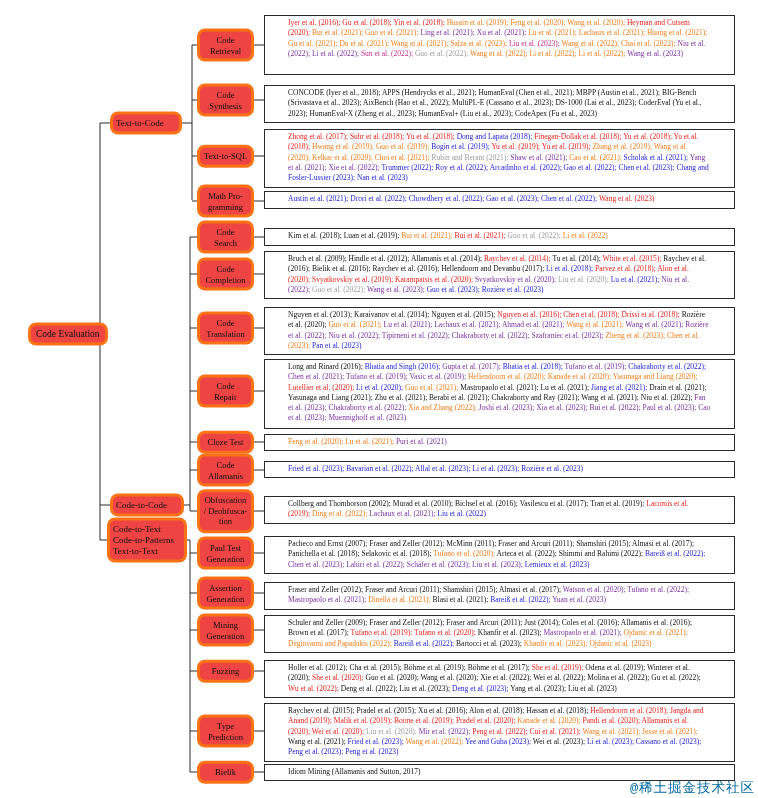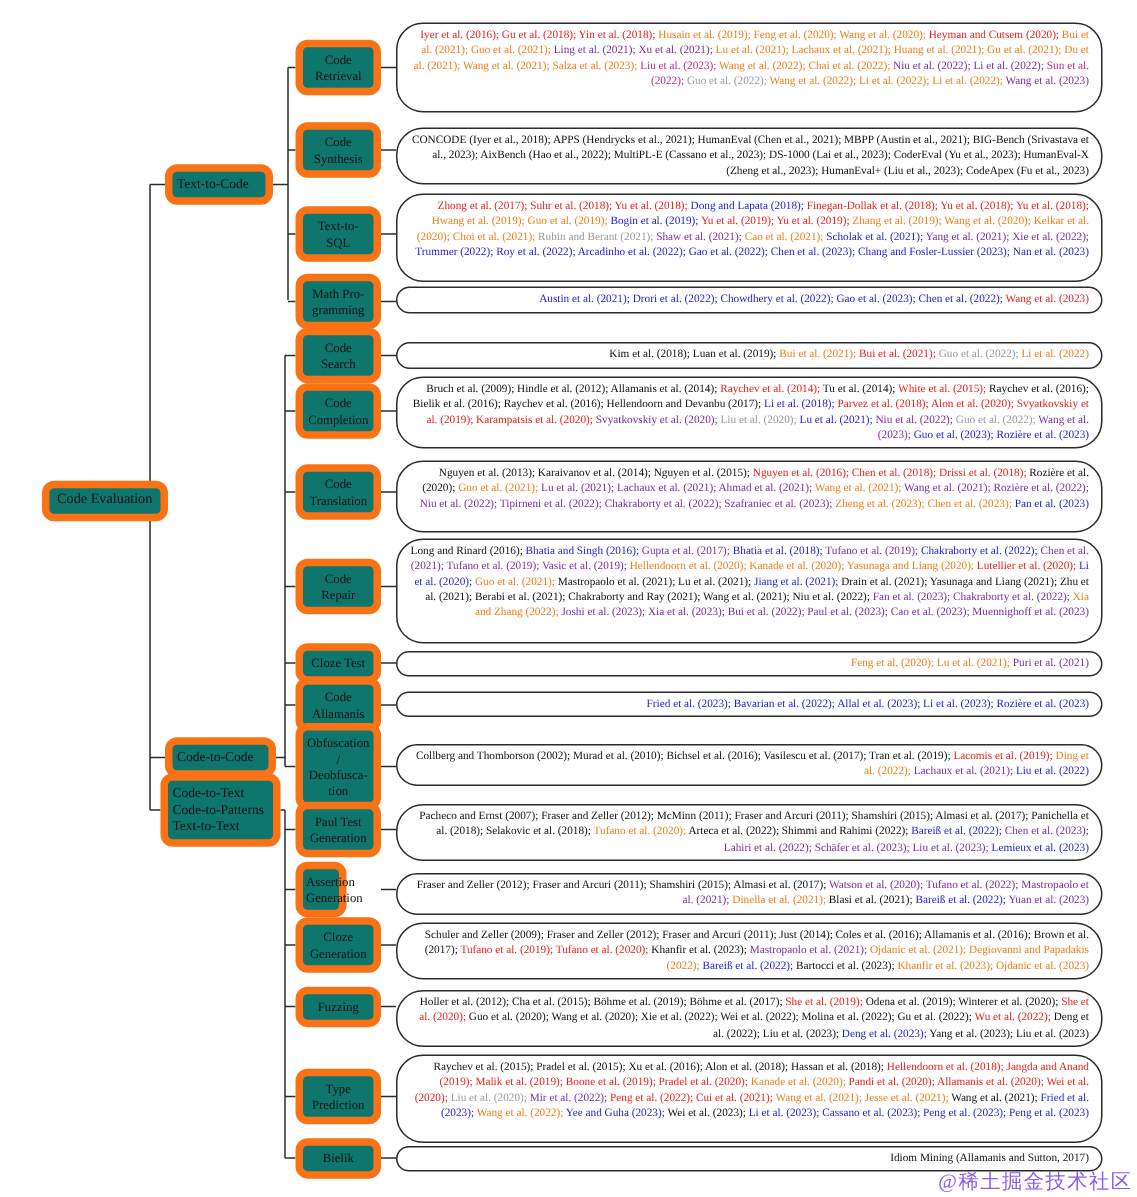--- a/index.html
+++ b/index.html
@@ -1,29 +1,29 @@
 <!DOCTYPE html>
 <html><head>
 <meta charset="utf-8">
 <style>
   html,body{margin:0;padding:0;background:#ffffff;}
   #stage{position:relative;width:758px;height:798px;background:#ffffff;overflow:hidden;
          font-family:"Liberation Serif","DejaVu Serif",serif;}
   #edges{position:absolute;left:0;top:0;width:758px;height:798px;}
-  .node{position:absolute;box-sizing:border-box;border:5px solid #f97316;border-radius:8px;
-        background:#0f766e;transform:translateY(-50%);text-align:center;color:#111;}
+  .node{position:absolute;box-sizing:border-box;border:3px solid #f97316;border-radius:8px;
+        background:#ef4444;transform:translateY(-50%);text-align:center;color:#111;}
   .root{font-size:9.5px;line-height:11px;padding:3px 5px;white-space:nowrap;}
   .branch{font-size:9px;line-height:11px;padding:3px 3px;white-space:nowrap;text-align:left;}
   .task{font-size:8.5px;line-height:10.5px;padding:3px 2px;}
-  .cite{position:absolute;box-sizing:border-box;border:1px solid #2b2b2b;border-radius:18px;
-        background:#fff;font-size:7.5px;line-height:10.3px;padding:2px 8px;overflow:hidden;
-        text-align:right;color:#111;}
+  .cite{position:absolute;box-sizing:border-box;border:1px solid #2b2b2b;border-radius:0;
+        background:#fff;font-size:7.5px;line-height:10.3px;padding:2px 23px;overflow:hidden;
+        text-align:left;color:#111;}
   .cite span{white-space:normal;}
-  #watermark{position:absolute;right:3px;bottom:1px;font-size:13.5px;color:#8b5cf6;
-             font-family:Liberation Serif, serif;letter-spacing:1px;text-align:right;}
+  #watermark{position:absolute;right:3px;bottom:1px;font-size:13.5px;color:#0369a1;
+             font-family:Liberation Mono, monospace;letter-spacing:1px;text-align:right;}
   line{stroke:#2b2b2b;stroke-width:1;}
 </style>
 </head>
 <body>
 
 <div id="stage">
   <svg id="edges" viewBox="0 0 758 798">
       <line x1="96" y1="334" x2="100" y2="334"></line>
       <line x1="100" y1="123" x2="100" y2="540"></line>
       <line x1="100" y1="123" x2="110" y2="123"></line>
@@ -137,27 +137,27 @@
       <div class="node branch" style="left: 107px; top: 540px; width: 80px;">
         <div>Code-to-Text</div>
         <div>Code-to-Patterns</div>
         <div>Text-to-Text</div>
       </div>
       <div class="node task" style="left: 197px; top: 553px; width: 57px;">
         <div>Paul Test</div>
         <div>Generation</div>
       </div>
       <div class="cite" style="left: 264px; top: 536px; width: 471px; height: 38px;"><span style="color: rgb(17, 17, 17);">Pacheco and Ernst (2007); </span><span style="color: rgb(17, 17, 17);">Fraser and Zeller (2012); </span><span style="color: rgb(17, 17, 17);">McMinn (2011); </span><span style="color: rgb(17, 17, 17);">Fraser and Arcuri (2011); </span><span style="color: rgb(17, 17, 17);">Shamshiri (2015); </span><span style="color: rgb(17, 17, 17);">Almasi et al. (2017); </span><span style="color: rgb(17, 17, 17);">Panichella et al. (2018); </span><span style="color: rgb(17, 17, 17);">Selakovic et al. (2018); </span><span style="color: rgb(239, 125, 26);">Tufano et al. (2020); </span><span style="color: rgb(17, 17, 17);">Arteca et al. (2022); </span><span style="color: rgb(17, 17, 17);">Shimmi and Rahimi (2022); </span><span style="color: rgb(29, 29, 212);">Bareiß et al. (2022); </span><span style="color: rgb(122, 47, 160);">Chen et al. (2023); </span><span style="color: rgb(122, 47, 160);">Lahiri et al. (2022); </span><span style="color: rgb(122, 47, 160);">Schäfer et al. (2023); </span><span style="color: rgb(122, 47, 160);">Liu et al. (2023); </span><span style="color: rgb(29, 29, 212);">Lemieux et al. (2023)</span></div>
-      <div class="node task" style="left: 197px; top: 593px; width: 34px;">
+      <div class="node task" style="left: 197px; top: 593px; width: 57px;">
         <div>Assertion</div>
         <div>Generation</div>
       </div>
       <div class="cite" style="left: 264px; top: 582px; width: 471px; height: 28px;"><span style="color: rgb(17, 17, 17);">Fraser and Zeller (2012); </span><span style="color: rgb(17, 17, 17);">Fraser and Arcuri (2011); </span><span style="color: rgb(17, 17, 17);">Shamshiri (2015); </span><span style="color: rgb(17, 17, 17);">Almasi et al. (2017); </span><span style="color: rgb(122, 47, 160);">Watson et al. (2020); </span><span style="color: rgb(122, 47, 160);">Tufano et al. (2022); </span><span style="color: rgb(122, 47, 160);">Mastropaolo et al. (2021); </span><span style="color: rgb(239, 125, 26);">Dinella et al. (2021); </span><span style="color: rgb(17, 17, 17);">Blasi et al. (2021); </span><span style="color: rgb(29, 29, 212);">Bareiß et al. (2022); </span><span style="color: rgb(122, 47, 160);">Yuan et al. (2023)</span></div>
       <div class="node task" style="left: 197px; top: 630px; width: 57px;">
-        <div>Cloze</div>
+        <div>Mining</div>
         <div>Generation</div>
       </div>
       <div class="cite" style="left: 264px; top: 615px; width: 471px; height: 38px;"><span style="color: rgb(17, 17, 17);">Schuler and Zeller (2009); </span><span style="color: rgb(17, 17, 17);">Fraser and Zeller (2012); </span><span style="color: rgb(17, 17, 17);">Fraser and Arcuri (2011); </span><span style="color: rgb(17, 17, 17);">Just (2014); </span><span style="color: rgb(17, 17, 17);">Coles et al. (2016); </span><span style="color: rgb(17, 17, 17);">Allamanis et al. (2016); </span><span style="color: rgb(17, 17, 17);">Brown et al. (2017); </span><span style="color: rgb(232, 34, 28);">Tufano et al. (2019); </span><span style="color: rgb(232, 34, 28);">Tufano et al. (2020); </span><span style="color: rgb(17, 17, 17);">Khanfir et al. (2023); </span><span style="color: rgb(122, 47, 160);">Mastropaolo et al. (2021); </span><span style="color: rgb(239, 125, 26);">Ojdanic et al. (2021); </span><span style="color: rgb(239, 125, 26);">Degiovanni and Papadakis (2022); </span><span style="color: rgb(29, 29, 212);">Bareiß et al. (2022); </span><span style="color: rgb(17, 17, 17);">Bartocci et al. (2023); </span><span style="color: rgb(239, 125, 26);">Khanfir et al. (2023); </span><span style="color: rgb(239, 125, 26);">Ojdanic et al. (2023)</span></div>
       <div class="node task" style="left: 197px; top: 671px; width: 57px;">
         <div>Fuzzing</div>
       </div>
       <div class="cite" style="left: 264px; top: 660px; width: 471px; height: 38px;"><span style="color: rgb(17, 17, 17);">Holler et al. (2012); </span><span style="color: rgb(17, 17, 17);">Cha et al. (2015); </span><span style="color: rgb(17, 17, 17);">Böhme et al. (2019); </span><span style="color: rgb(17, 17, 17);">Böhme et al. (2017); </span><span style="color: rgb(232, 34, 28);">She et al. (2019); </span><span style="color: rgb(17, 17, 17);">Odena et al. (2019); </span><span style="color: rgb(17, 17, 17);">Winterer et al. (2020); </span><span style="color: rgb(232, 34, 28);">She et al. (2020); </span><span style="color: rgb(17, 17, 17);">Guo et al. (2020); </span><span style="color: rgb(17, 17, 17);">Wang et al. (2020); </span><span style="color: rgb(17, 17, 17);">Xie et al. (2022); </span><span style="color: rgb(17, 17, 17);">Wei et al. (2022); </span><span style="color: rgb(17, 17, 17);">Molina et al. (2022); </span><span style="color: rgb(17, 17, 17);">Gu et al. (2022); </span><span style="color: rgb(232, 34, 28);">Wu et al. (2022); </span><span style="color: rgb(17, 17, 17);">Deng et al. (2022); </span><span style="color: rgb(17, 17, 17);">Liu et al. (2023); </span><span style="color: rgb(29, 29, 212);">Deng et al. (2023); </span><span style="color: rgb(17, 17, 17);">Yang et al. (2023); </span><span style="color: rgb(17, 17, 17);">Liu et al. (2023)</span></div>
       <div class="node task" style="left: 197px; top: 731px; width: 57px;">
         <div>Type</div>
         <div>Prediction</div>

